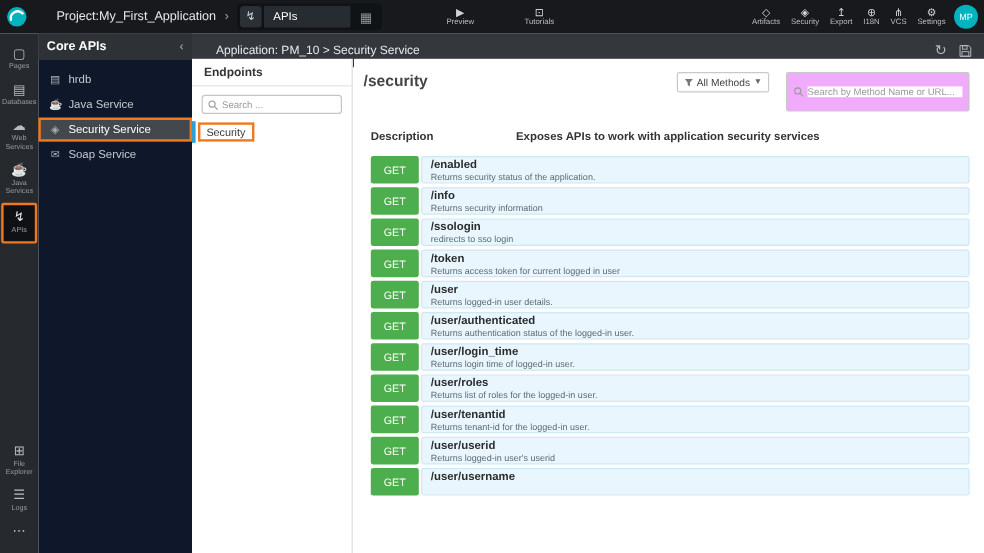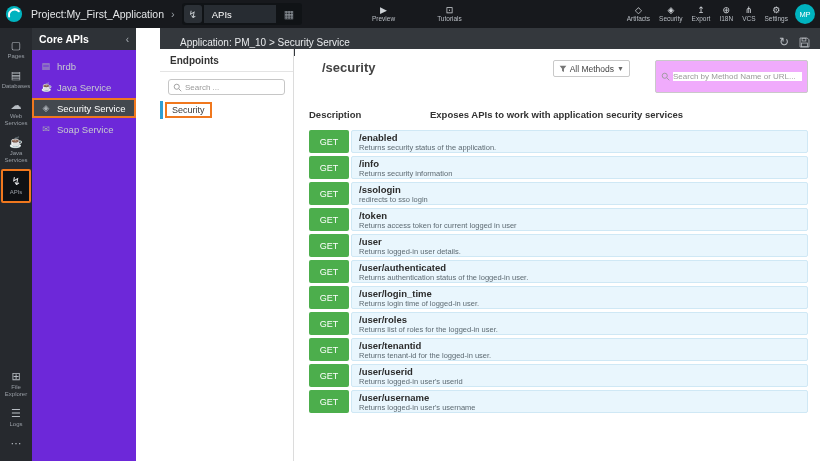--- a/index.html
+++ b/index.html
@@ -3,21 +3,21 @@
 <meta charset="utf-8">
 <style>
   *{box-sizing:border-box;margin:0;padding:0}
   :root{--accent:#f0781e;--get:#4cae4c;--rowblue:#e9f6fd;--teal:#00b3bf}
   html,body{width:820px;height:461px}
   body{position:relative;font-family:"Liberation Sans",sans-serif;background:#fff;overflow:hidden}
 
   
   .topbar{position:absolute;top:0;left:0;right:0;height:28px;background:#17191d;display:flex;align-items:center;z-index:5}
   .logo{margin-left:5px;display:flex}
-  .project-label{color:#e4e6e8;font-size:10.5px;margin-left:8px;white-space:nowrap;cursor:pointer}
+  .project-label{color:#e4e6e8;font-size:10.5px;margin-left:24px;white-space:nowrap;cursor:pointer}
   .chev{color:#9aa0a6;font-size:11px;margin:0 7px}
   .tabstrip{display:flex;align-items:center;background:#101316;height:22px;border-radius:3px;padding:2px}
   .plugbox{width:18px;height:18px;background:#2b3036;border-radius:3px;display:flex;align-items:center;justify-content:center;color:#cdd2d6;font-size:10px}
   .tab{height:18px;width:72px;background:#272c32;margin-left:2px;color:#fff;font-size:9.5px;display:flex;align-items:center;padding-left:8px;cursor:pointer}
   .gridicon{color:#8d939a;font-size:11px;margin:0 6px 0 8px;cursor:pointer}
   .center-group{position:absolute;left:372px;top:0;height:28px;display:flex;gap:42px;align-items:center}
   .tb-item{display:flex;flex-direction:column;align-items:center;color:#cfd3d7;cursor:pointer}
   .tb-ic{font-size:9px;line-height:10px}
   .tb-lb{font-size:6.5px;color:#b9bec4;line-height:8px;white-space:nowrap}
   .right-tools{position:absolute;right:32px;top:0;height:28px;display:flex;gap:9px;align-items:center}
@@ -27,21 +27,21 @@
   .rail{position:absolute;top:28px;left:0;width:32px;bottom:0;background:#26292e;display:flex;flex-direction:column;align-items:center;padding-top:7px}
   .rail-group{display:flex;flex-direction:column;align-items:center;width:100%}
   .rail-bottom{margin-top:auto;padding-bottom:5px}
   .rail-item{width:32px;padding:4px 0 5px;display:flex;flex-direction:column;align-items:center;cursor:pointer}
   .rail-ic{font-size:11px;color:#b7bcc2;line-height:12px}
   .rail-lb{font-size:6px;color:#989ea5;text-align:center;line-height:7px;margin-top:2px}
   .rail-item.active{background:#0f1114;border:2px solid var(--accent);border-radius:2px;width:30px}
   .rail-item.active .rail-ic{color:#e8eaec}
 
   
-  .api-panel{position:absolute;top:28px;left:32px;width:104px;bottom:0;background:#6d28d9}
+  .api-panel{position:absolute;top:28px;left:32px;width:128px;bottom:0;background:#0f172a}
   .api-header{height:22px;background:#2e3237;display:flex;align-items:center;justify-content:space-between;padding:0 7px;color:#fff;font-size:10.5px;font-weight:bold}
   .collapse{color:#afb4ba;font-size:10px;font-weight:normal;cursor:pointer}
   .api-list{padding-top:6px}
   .api-item{height:20px;display:flex;align-items:center;gap:6px;padding:0 7px;color:#c6cacf;font-size:9.5px;border:2px solid transparent;cursor:pointer;margin-bottom:1px;white-space:nowrap}
   .api-ic{font-size:9px;color:#a9aeb4;width:10px;text-align:center;flex:0 0 auto}
   .api-item.active{background:#43484e;border-color:var(--accent);color:#fff}
 
   
   .content-header{position:absolute;top:28px;left:160px;right:0;height:28px;background:#34383d;display:flex;align-items:center;padding:0 10px 0 20px;color:#e8eaec;font-size:10px}
   .hdr-icons{margin-left:auto;display:flex;gap:10px;align-items:center;color:#b6babf}
@@ -53,23 +53,23 @@
   .ep-search{margin:7px 8px 0;height:16px;border:1px solid #c6c6c6;border-radius:3px;display:flex;align-items:center;padding:0 4px;gap:3px;background:#fff}
   .ep-search input{border:none;outline:none;width:100%;font-size:8px;font-family:inherit;color:#333}
   .ep-search input::placeholder{color:#9a9a9a}
   .ep-item{margin-top:6px;height:18px;display:flex;align-items:center;position:relative;cursor:pointer}
   .ep-item.active::before{content:"";position:absolute;left:0;top:0;bottom:0;width:3px;background:#2e9fd4}
   .ep-item-label{font-size:9px;color:#3a3a3a;margin-left:5px;padding:1px 5px}
   .ep-item.active .ep-item-label{border:2px solid var(--accent)}
 
   
   .main{position:absolute;top:49px;left:295px;right:0;bottom:0;background:#fff;overflow:hidden}
-  .main-head{display:flex;justify-content:space-between;align-items:flex-start;padding:11px 12px 0 27px}
+  .main-head{display:flex;justify-content:space-between;align-items:flex-start;padding:11px 12px 0 8px}
   .service-title{font-size:13px;color:#444;font-weight:bold}
-  .controls{display:flex;gap:25px}
+  .controls{display:flex;gap:14px}
   .methods-dd{height:17px;border:1px solid #c9c9c9;border-radius:2px;display:flex;align-items:center;gap:3px;padding:0 5px;font-size:8.5px;color:#444;cursor:pointer;background:#fff;white-space:nowrap}
   .caret{font-size:7px;color:#666}
   .main-search{width:153px;height:33px;border:1px solid #c9c9c9;border-radius:2px;display:flex;align-items:center;gap:3px;padding:0 5px;background:#f0abfc}
   .main-search input{border:none;outline:none;width:100%;font-size:8px;font-family:inherit;color:#333}
   .main-search input::placeholder{color:#9a9a9a}
   .desc-row{display:flex;margin:16px 12px 0 14px;font-size:9.5px;font-weight:bold;color:#333}
   .desc-label{width:121px;flex:0 0 auto}
   .rows{margin:10px 12px 0 14px}
   .ep-row{display:flex;height:23px;margin-bottom:3px;gap:2px}
   .method{width:40px;background:var(--get);color:#fff;font-size:9px;font-weight:normal;display:flex;align-items:center;justify-content:center;border-radius:2px;cursor:pointer;flex:0 0 auto}
@@ -364,17 +364,16 @@
         <span class="row-body">
           <span class="row-path">/user/userid</span>
           <span class="row-desc">Returns logged-in user's userid</span>
         </span>
       </div>
 
       <div class="ep-row">
         <span class="method">GET</span>
         <span class="row-body">
           <span class="row-path">/user/username</span>
-          <span class="row-desc">Returns logged-in user's username</span>
         </span>
       </div>
     </div>
 </main>
 
 </body></html>

